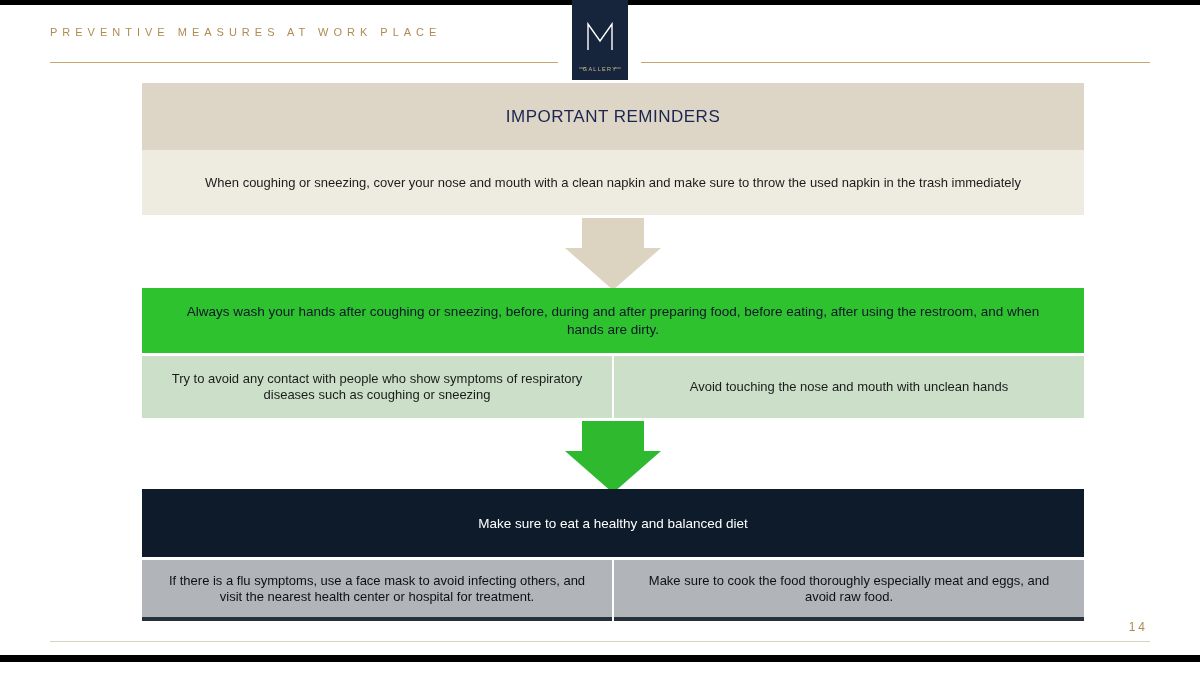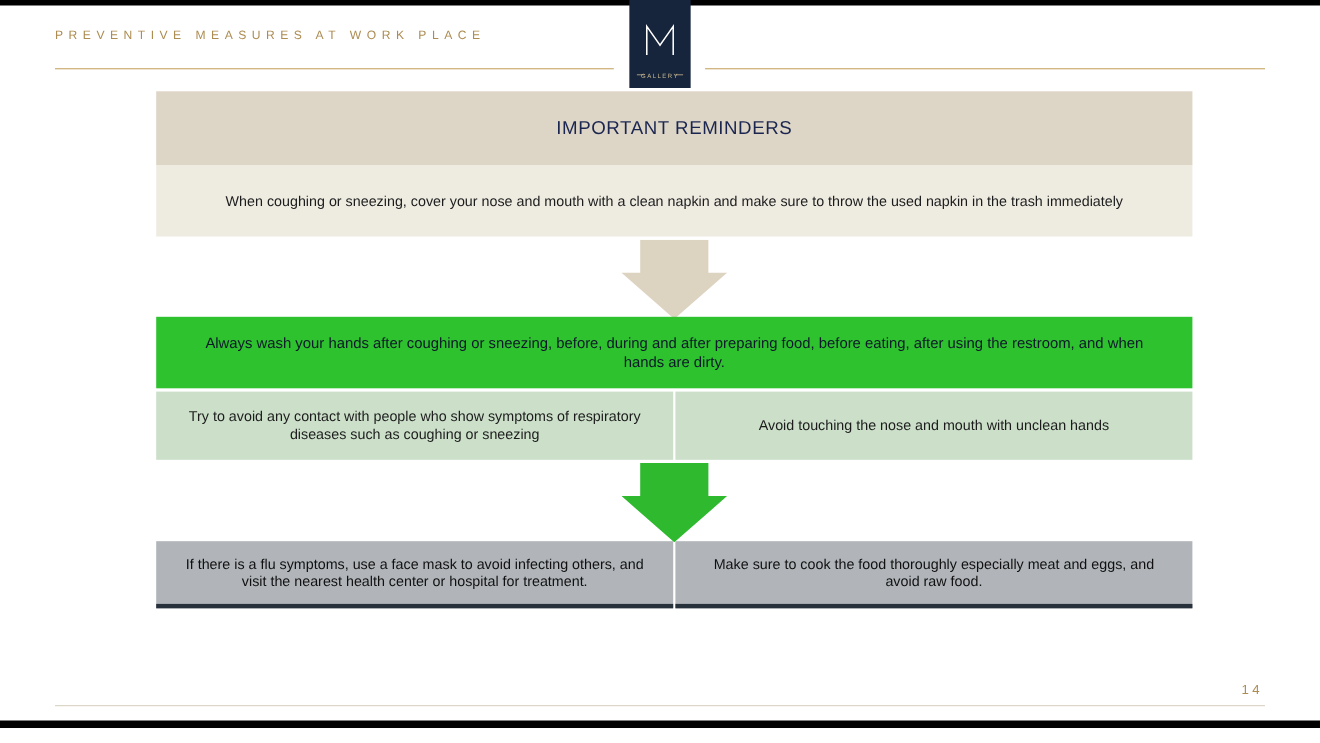--- a/index.html
+++ b/index.html
@@ -165,20 +165,21 @@
     </div>
   </section>
 
   <div class="down-arrow arrow-2">
     <svg viewBox="0 0 96 72" width="96" height="72">
       <polygon points="17,0 79,0 79,30 96,30 48,72 0,30 17,30" fill="currentColor"></polygon>
     </svg>
   </div>
 
   <section class="content-block" style="top:489px">
+    <div class="block-header h-navy">Make sure to eat a healthy and balanced diet</div>
     <div class="block-cells gap-above">
       <div class="cell c-gray">If there is a flu symptoms, use a face mask to avoid infecting others, and visit the nearest health center or hospital for treatment.</div>
       <div class="cell c-gray">Make sure to cook the food thoroughly especially meat and eggs, and avoid raw food.</div>
     </div>
   </section>
 
   <div class="page-number">14</div>
 
   <div class="footer-rule"></div>
 

